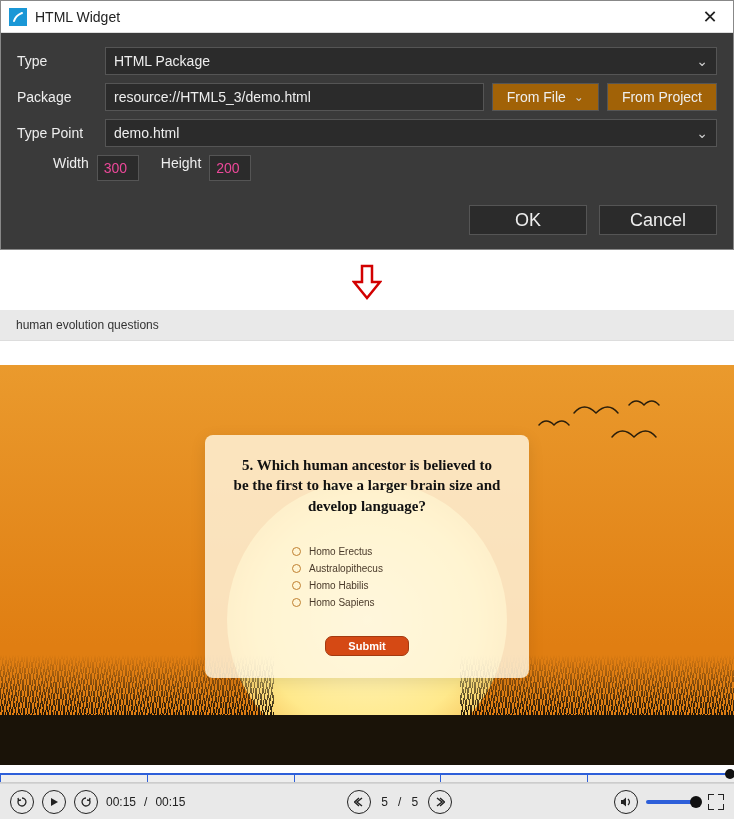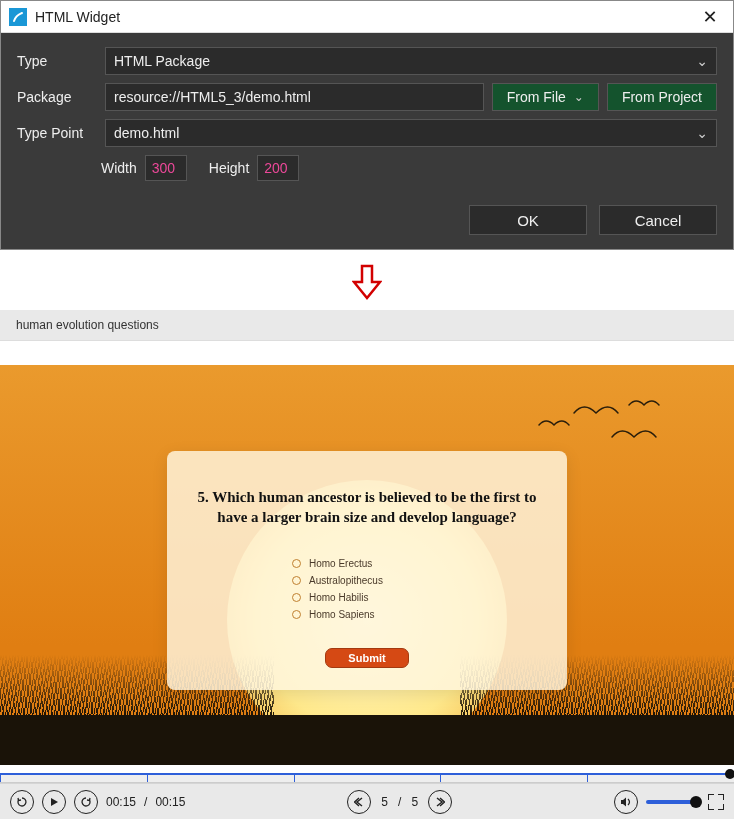--- a/index.html
+++ b/index.html
@@ -69,37 +69,37 @@
     justify-content: space-between;
     flex: 1;
   }
   .field.select::after {
     content: "⌄";
     color: #ccc;
     font-size: 14px;
     margin-left: 8px;
   }
   .btn-side {
-    background: #14532d;
+    background: #a16207;
     border: 1px solid #555;
     color: #eee;
     height: 28px;
     padding: 0 14px;
     font-size: 14px;
     display: flex;
     align-items: center;
     gap: 8px;
     cursor: pointer;
   }
   .btn-side .chev { font-size: 12px; color: #ccc; }
   .dim-row {
     display: flex;
-    align-items: center;
+    align-items: flex-start;
     gap: 8px;
-    margin-left: 84px;
+    margin-left: 36px;
     margin-top: 4px;
   }
   .dim-label { font-size: 14px; color: #eee; }
   .dim-input {
     background: #2b2b2b;
     border: 1px solid #555;
     color: #ec4899;
     height: 26px;
     width: 42px;
     padding: 0 6px;
@@ -116,21 +116,21 @@
   }
   .dlg-btn {
     background: #2b2b2b;
     border: 1px solid #555;
     color: #eee;
     height: 30px;
     width: 118px;
     display: flex;
     align-items: center;
     justify-content: center;
-    font-size: 15px;
+    font-size: 18px;
     cursor: pointer;
   }
 
   
   .arrow-area {
     display: flex;
     justify-content: center;
     padding: 14px 0 10px;
   }
 
@@ -185,26 +185,26 @@
   .grass::after { right: -20px; }
   .ground {
     position:absolute;
     bottom:0; left:0; right:0;
     height:50px;
     background:#1a1308;
   }
 
   .quiz-card {
     position: absolute;
-    left: 50%; top: 86px;
+    left: 50%; top: 70px;
     transform: translateX(-50%);
-    width: 400px;
+    width: 324px;
     background: rgba(255,246,225,0.82);
     border-radius: 8px;
-    padding: 36px 28px 22px;
+    padding: 20px 28px 22px;
     text-align: center;
     box-shadow: 0 4px 16px rgba(0,0,0,0.1);
   }
   .quiz-q {
     font-family: Georgia, "Times New Roman", serif;
     font-weight: bold;
     font-size: 15px;
     color: #111;
     line-height: 1.35;
     margin-bottom: 30px;

